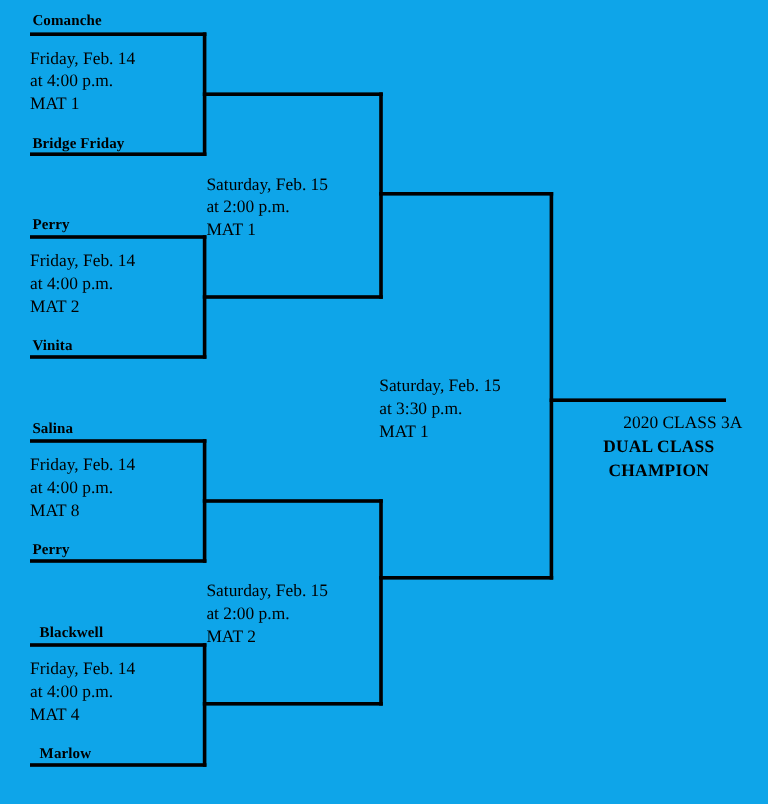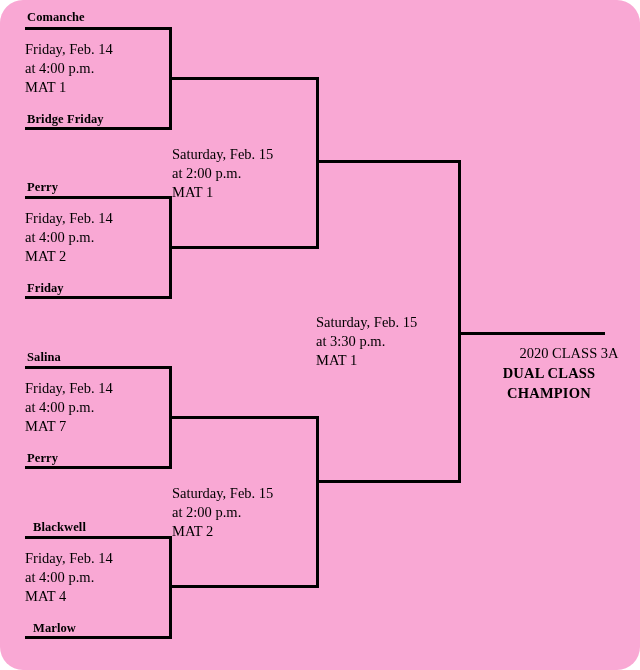--- a/index.html
+++ b/index.html
@@ -8,23 +8,22 @@
     background: #ffffff;
   }
   body {
     font-family: "Liberation Serif", "DejaVu Serif", serif;
     color: #000000;
   }
   #bracket {
     position: relative;
     width: 640px;
     height: 670px;
-    background: #f9a8d4;
+    background: #0ea5e9;
     overflow: hidden;
-    border-radius: 23px;
   }
   
   .hline {
     position: absolute;
     background: #000000;
     height: 3px;
   }
   .vline {
     position: absolute;
     background: #000000;
@@ -79,36 +78,36 @@
   <div class="matchinfo" style="left:25px; top:40px; width:145px;">
     <span>Friday, Feb. 14</span><br>
     <span>at 4:00 p.m.</span><br>
     <span>MAT 1</span>
   </div>
 
   <div class="team" style="left:27px; top:180px;">Perry</div>
   <div class="hline" style="left:25px; top:196px; width:147px;"></div>
   <div class="vline" style="left:169px; top:196px; height:103px;"></div>
   <div class="hline" style="left:25px; top:296px; width:147px;"></div>
-  <div class="team" style="left:27px; top:281px;">Friday</div>
+  <div class="team" style="left:27px; top:281px;">Vinita</div>
   <div class="matchinfo" style="left:25px; top:209px; width:145px;">
     <span>Friday, Feb. 14</span><br>
     <span>at 4:00 p.m.</span><br>
     <span>MAT 2</span>
   </div>
 
   <div class="team" style="left:27px; top:350px;">Salina</div>
   <div class="hline" style="left:25px; top:366px; width:147px;"></div>
   <div class="vline" style="left:169px; top:366px; height:103px;"></div>
   <div class="hline" style="left:25px; top:466px; width:147px;"></div>
   <div class="team" style="left:27px; top:451px;">Perry</div>
   <div class="matchinfo" style="left:25px; top:379px; width:145px;">
     <span>Friday, Feb. 14</span><br>
     <span>at 4:00 p.m.</span><br>
-    <span>MAT 7</span>
+    <span>MAT 8</span>
   </div>
 
   <div class="team" style="left:33px; top:520px;">Blackwell</div>
   <div class="hline" style="left:25px; top:536px; width:147px;"></div>
   <div class="vline" style="left:169px; top:536px; height:103px;"></div>
   <div class="hline" style="left:25px; top:636px; width:147px;"></div>
   <div class="team" style="left:33px; top:621px;">Marlow</div>
   <div class="matchinfo" style="left:25px; top:549px; width:145px;">
     <span>Friday, Feb. 14</span><br>
     <span>at 4:00 p.m.</span><br>

